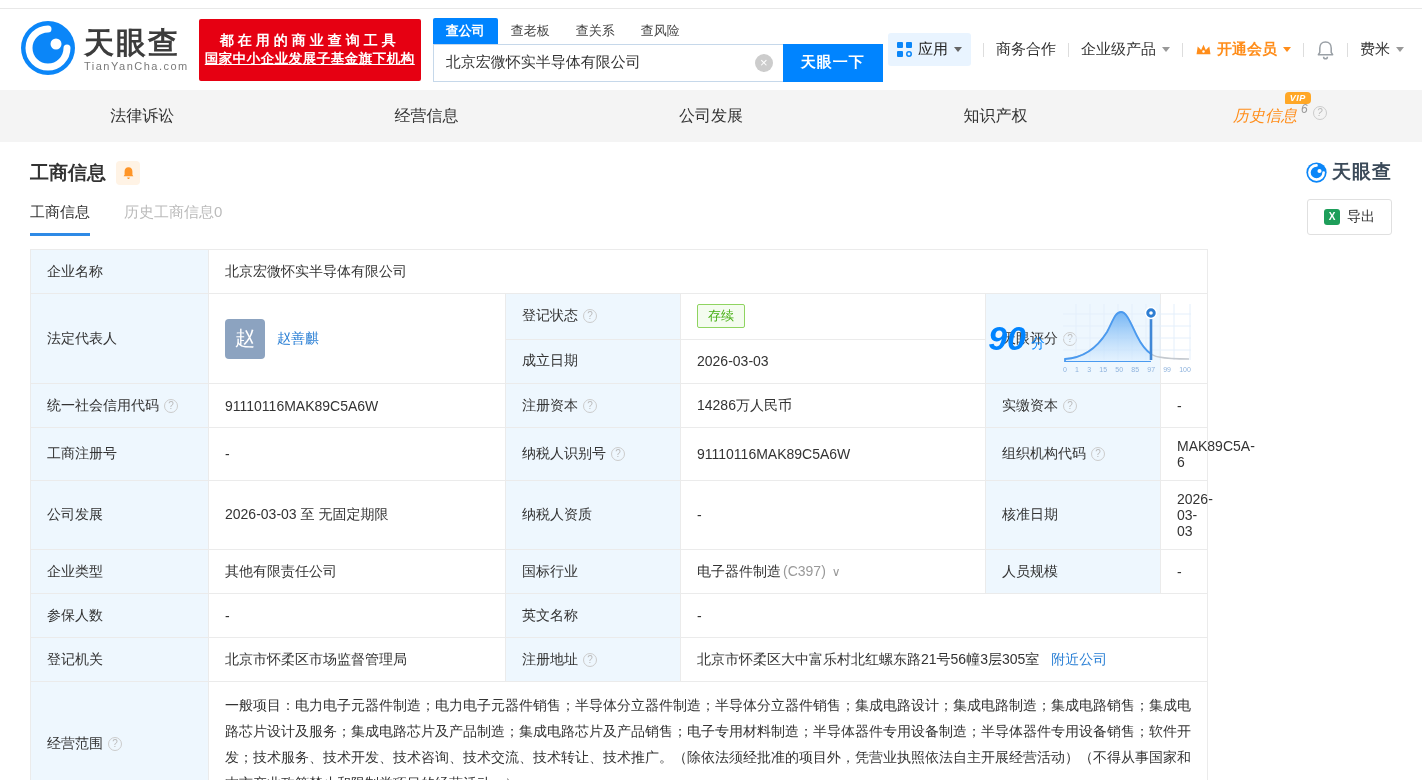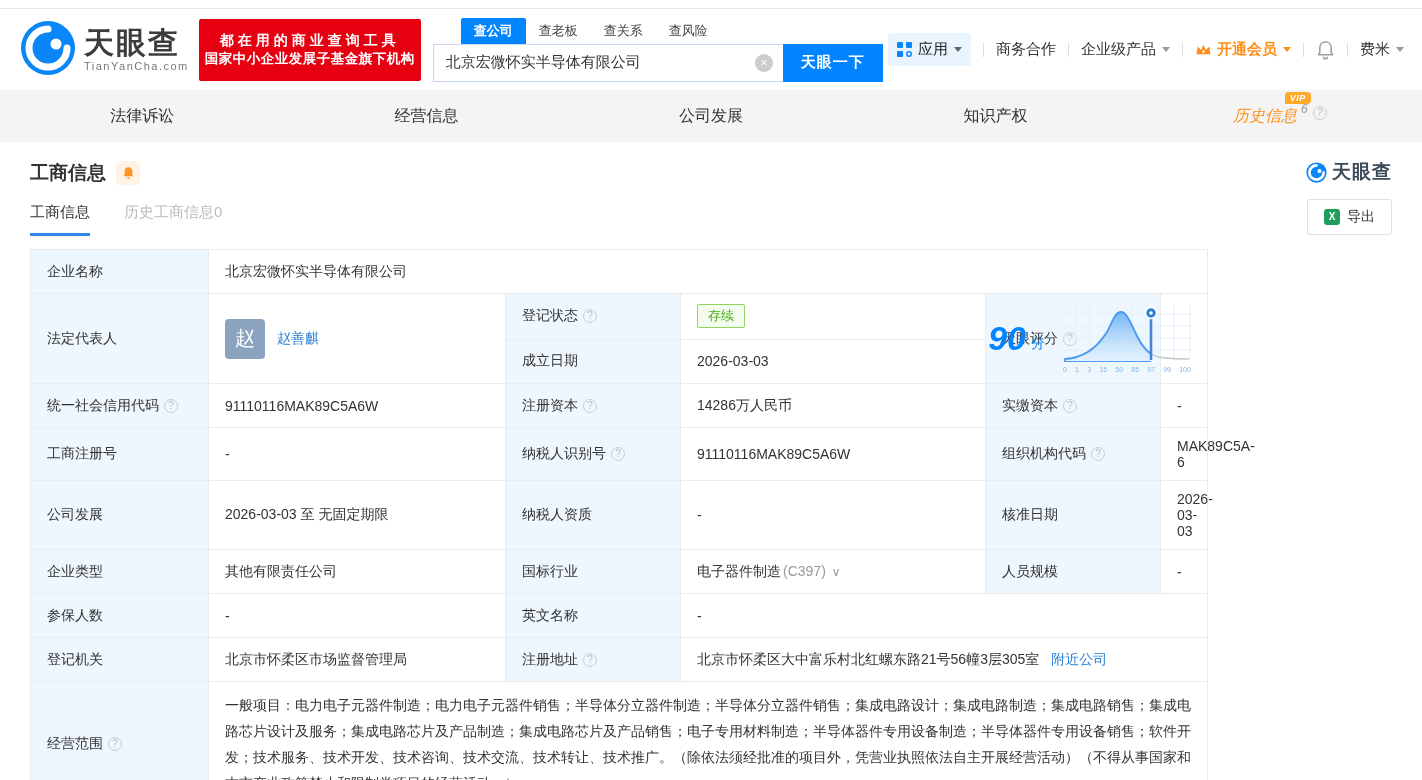--- a/index.html
+++ b/index.html
@@ -12,24 +12,24 @@
 
   
   .hdr { height:81px; display:flex; align-items:center; padding:0 18px 0 20px; background:#fff; }
   .logo { display:flex; align-items:center; cursor:pointer; }
   .logo-txt { margin-left:8px; }
   .logo-cn { font-size:30px; font-weight:bold; color:#3c3c3c; letter-spacing:2px; line-height:30px; }
   .logo-en { font-size:11px; color:#7a7a7a; letter-spacing:1.5px; margin-top:2px; }
   .banner { margin-left:10px; background:#e60012; color:#fff; width:222px; height:62px;
     display:flex; flex-direction:column; justify-content:center; align-items:center; border-radius:2px; }
   .banner .b1 { font-size:14px; font-weight:bold; letter-spacing:4px; }
-  .banner .b2 { font-size:13.5px; font-weight:bold; letter-spacing:0.5px; }
+  .banner .b2 { font-size:13.5px; font-weight:bold; letter-spacing:0.5px;text-decoration:underline; }
 
   .search { margin-left:12px; width:450px; }
-  .stabs { display:flex; align-items:flex-end; height:26px;margin-left:28px; }
+  .stabs { display:flex; align-items:flex-end; height:26px; }
   .stab { font-size:13px; color:#444; padding:4px 13px; cursor:pointer; }
   .stab.active { background:#0084ff; color:#fff; border-radius:2px 2px 0 0; font-weight:bold; }
   .sbox { display:flex; height:38px; }
   .inwrap { position:relative; flex:1; }
   .inwrap input { width:100%; height:38px; border:1px solid #c6d8ea; border-right:none;
     padding:0 34px 0 12px; font-size:15px; color:#333; outline:none;
     font-family:"Liberation Sans","DejaVu Sans",sans-serif; }
   .clear { position:absolute; right:10px; top:10px; width:18px; height:18px; background:#ccc;
     border-radius:50%; color:#fff; font-size:13px; line-height:17px; text-align:center; cursor:pointer; }
   .sbtn { width:100px; height:38px; background:#0084ff; color:#fff; border:none; font-size:15px;

